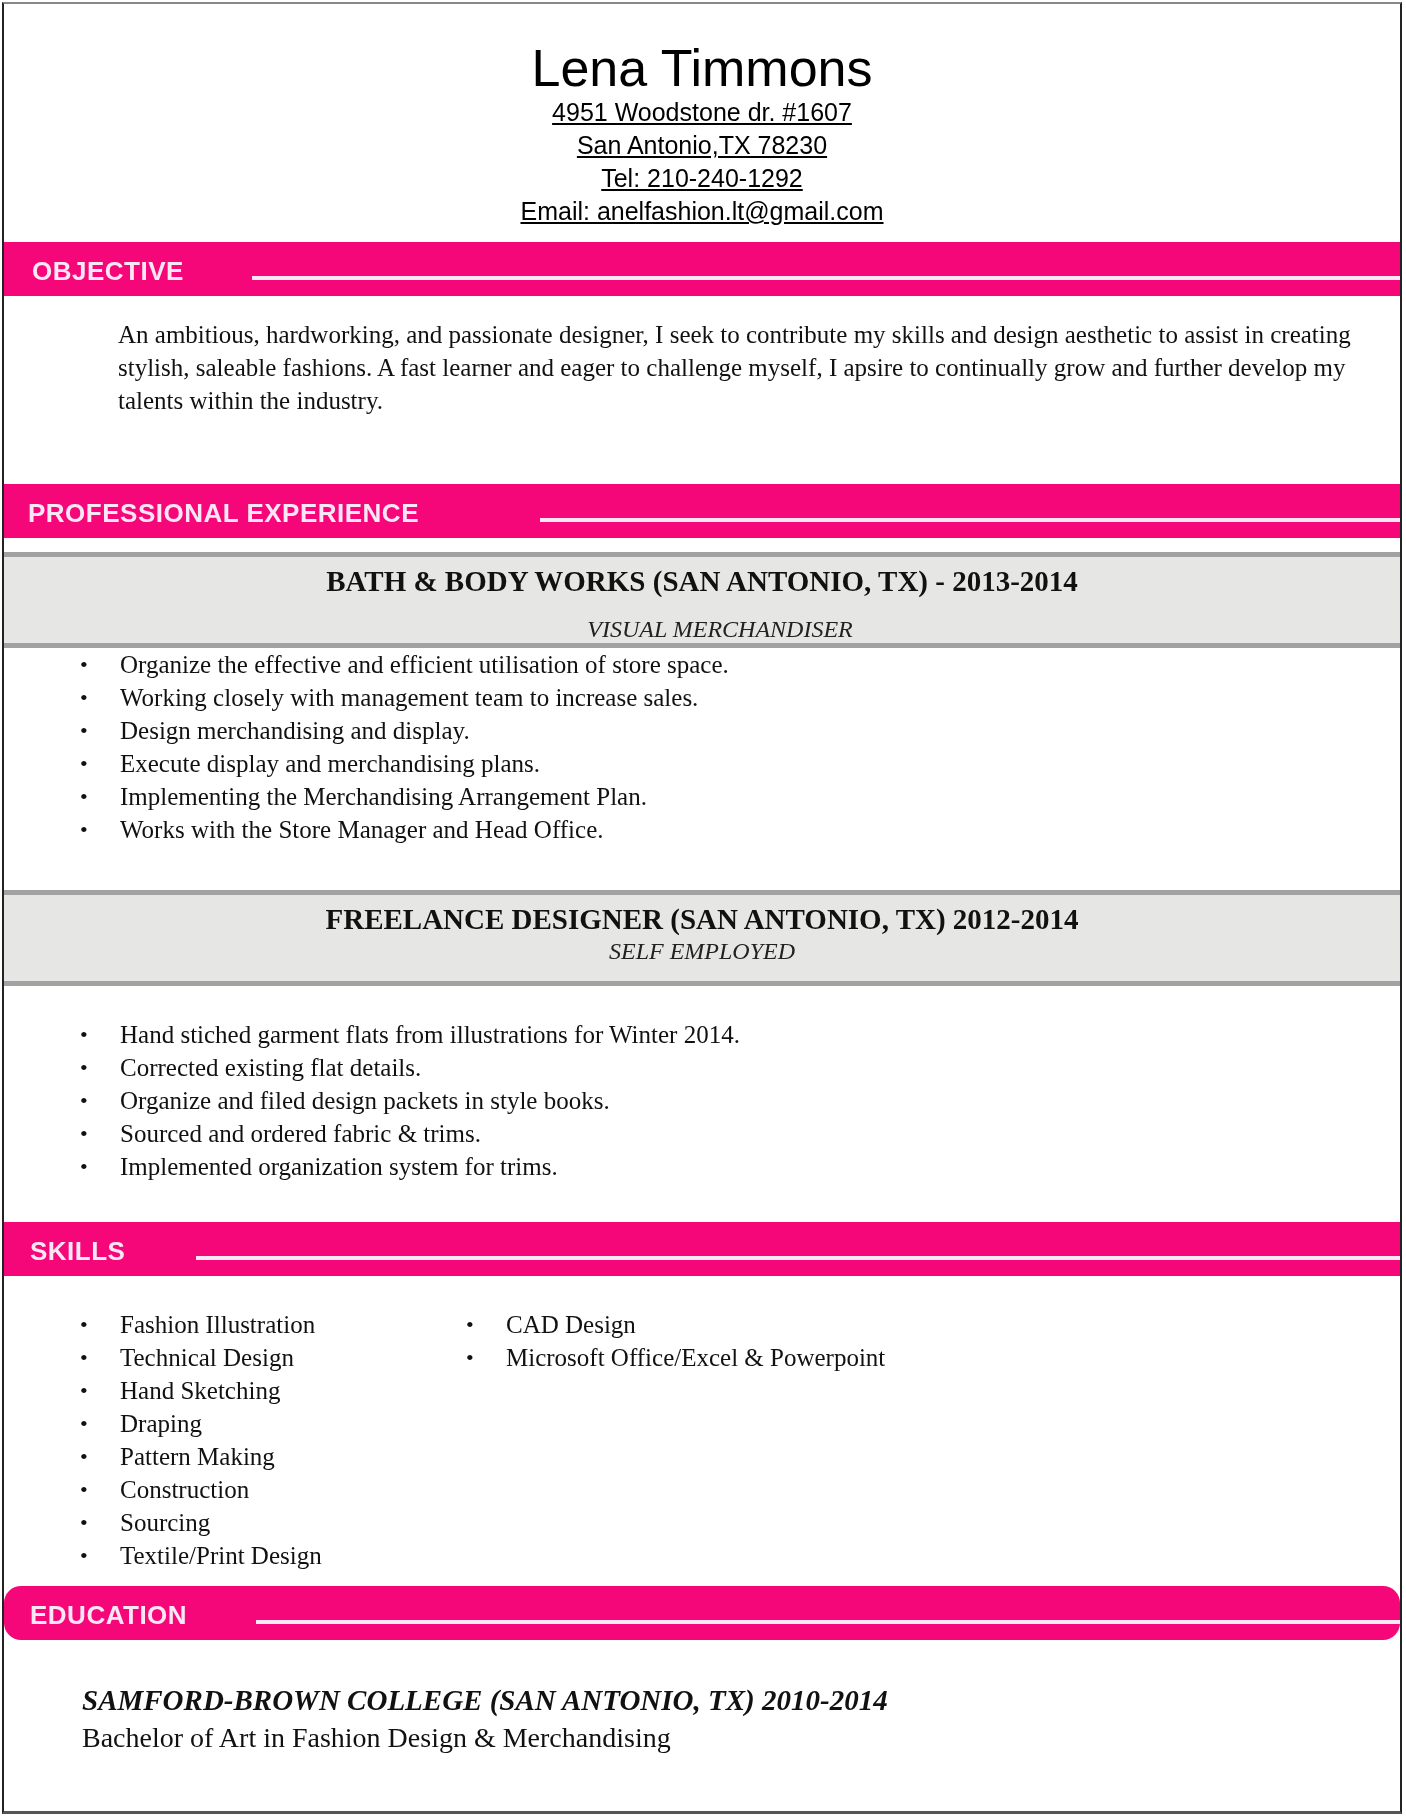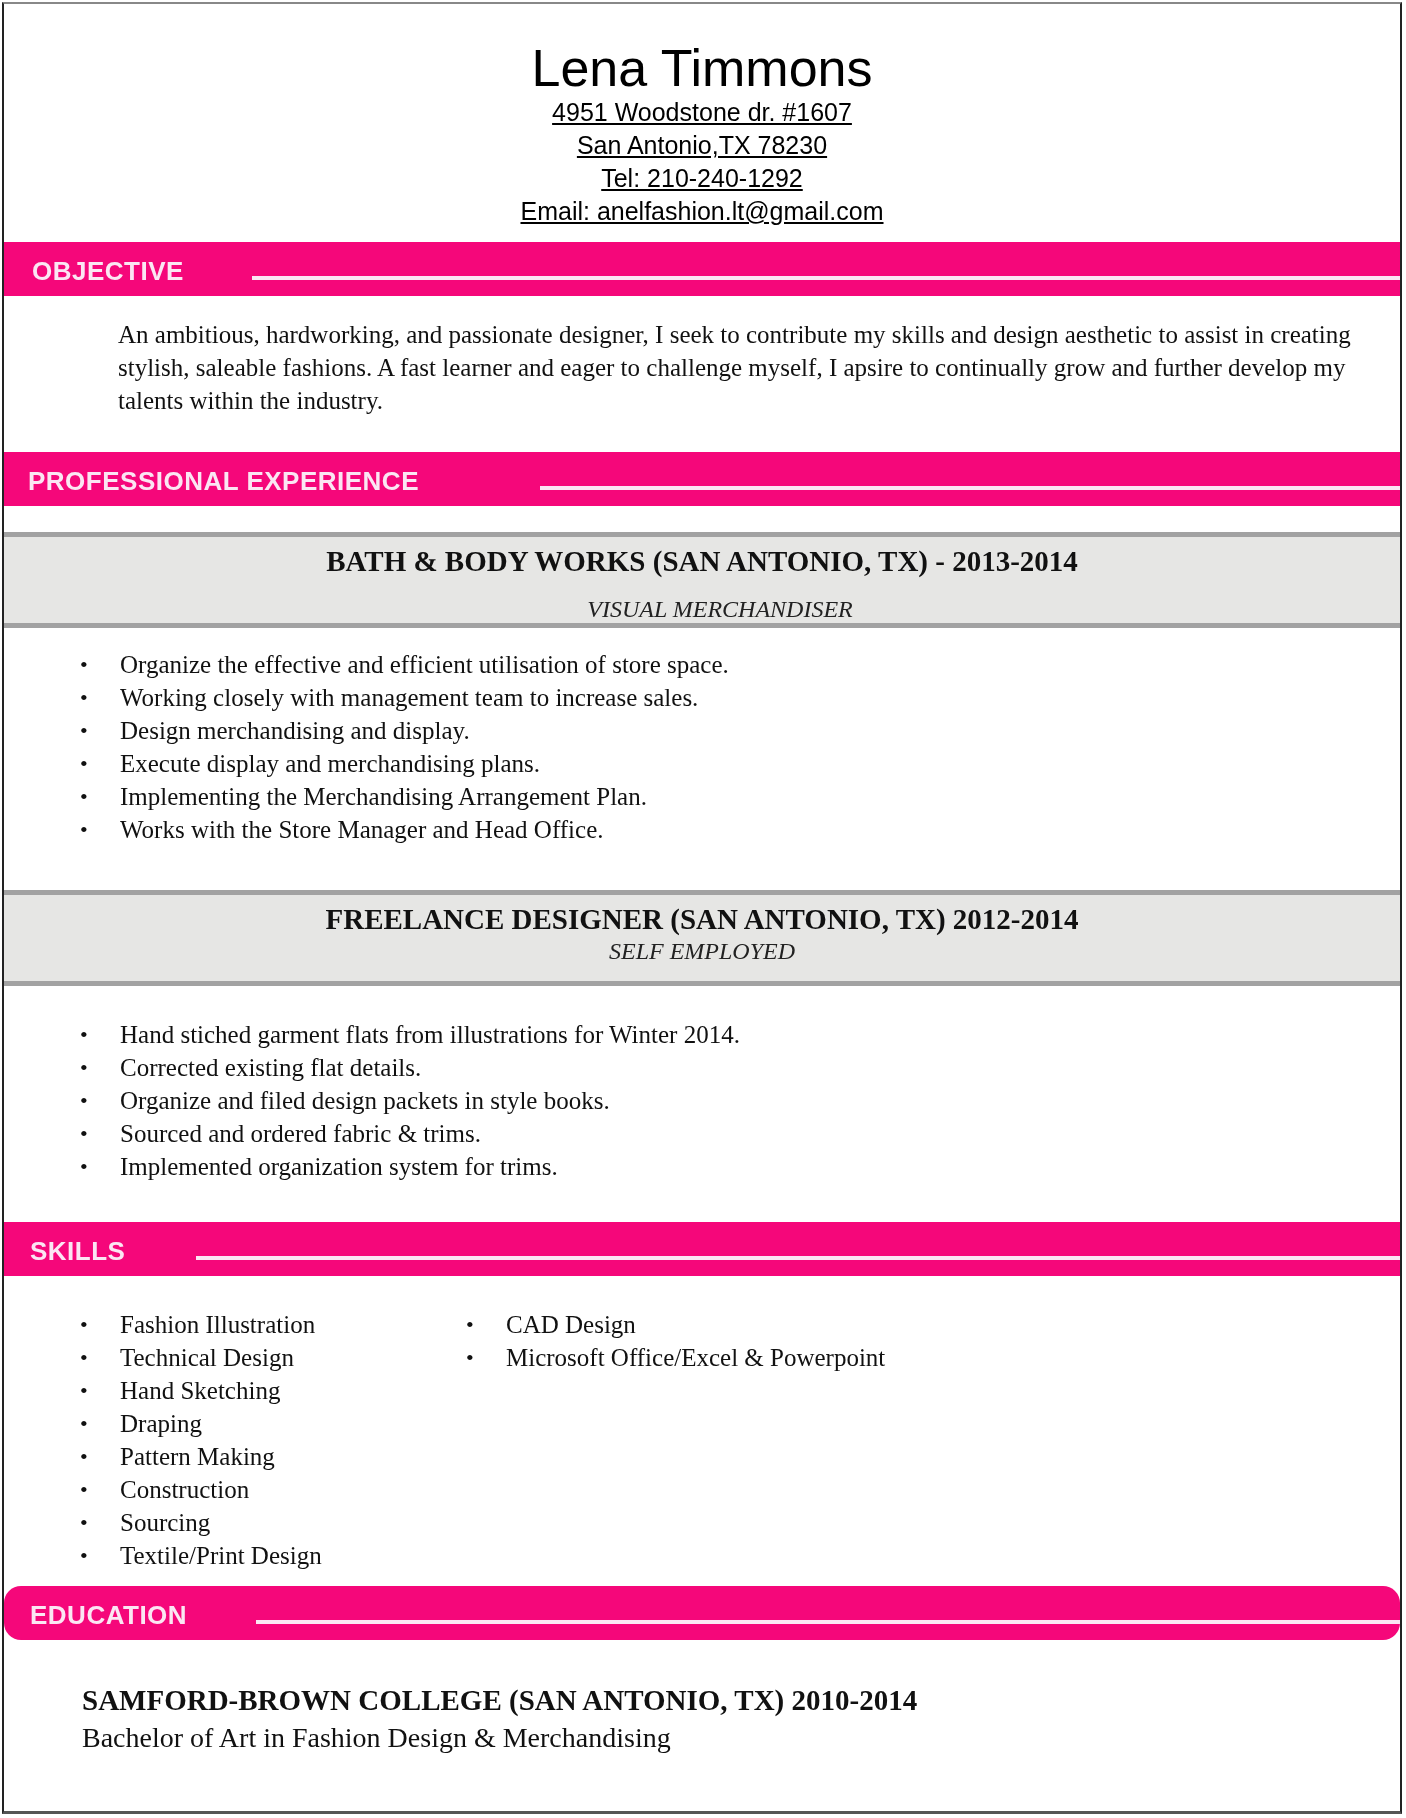--- a/index.html
+++ b/index.html
@@ -28,21 +28,21 @@
     border-top: 5px solid #a2a2a2; border-bottom: 5px solid #a2a2a2; box-sizing: border-box; text-align: center; }
   .jobhead .jt { font-family: "Liberation Serif", serif; font-weight: bold; font-size: 29px; color: #111; }
   .jobhead .js { font-family: "Liberation Serif", serif; font-style: italic; font-size: 24px; color: #222; }
 
   ul.bullets { position: absolute; margin: 0; padding: 0; list-style: none; }
   ul.bullets li { font-family: "Liberation Serif", serif; font-size: 25px; line-height: 33px; color: #111;
     position: relative; padding-left: 40px; white-space: nowrap; }
   ul.bullets li::before { content: "\2022"; position: absolute; left: 0; top: 0; font-size: 22px; }
 
   .edu-school { position: absolute; left: 78px; top: 1680px; font-family: "Liberation Serif", serif;
-    font-weight: bold; font-size: 29px; color: #111; }
+    font-weight: bold; font-size: 29px; color: #111; font-style: italic; }
   .edu-degree { position: absolute; left: 78px; top: 1718px; font-family: "Liberation Serif", serif;
     font-size: 28px; color: #111; }
 </style>
 </head>
 <body>
 
 <div class="page">
 
   <div class="header">
     <div class="name">Lena Timmons</div>
@@ -51,26 +51,26 @@
     <div class="contact c3">Tel: 210-240-1292</div>
     <div class="contact c4">Email: anelfashion.lt@gmail.com</div>
   </div>
 
   <div class="band" style="top:238px;">
     <span class="title">OBJECTIVE</span>
     <span class="rule" style="left:248px;"></span>
   </div>
   <div class="serif objective">An ambitious, hardworking, and passionate designer, I seek to contribute my skills and design aesthetic to assist in creating stylish, saleable fashions. A fast learner and eager to challenge myself, I apsire to continually grow and further develop my talents within the industry.</div>
 
-  <div class="band" style="top:448px;">
+  <div class="band" style="top:480px;">
     <span class="title" style="left:24px;">PROFESSIONAL EXPERIENCE</span>
     <span class="rule" style="left:536px;"></span>
   </div>
 
-  <div class="jobhead" style="top:528px;height:96px;">
+  <div class="jobhead" style="top:548px;height:96px;">
     <div class="jt" style="margin-top:8px;">BATH &amp; BODY WORKS (SAN ANTONIO, TX) - 2013-2014</div>
     <div class="js" style="margin-top:18px;padding-left:36px;">VISUAL MERCHANDISER</div>
   </div>
   <ul class="bullets" style="left:76px;top:644px;">
     <li>Organize the effective and efficient utilisation of store space.</li>
     <li>Working closely with management team to increase sales.</li>
     <li>Design merchandising and display.</li>
     <li>Execute display and merchandising plans.</li>
     <li>Implementing the Merchandising Arrangement Plan.</li>
     <li>Works with the Store Manager and Head Office.</li>

